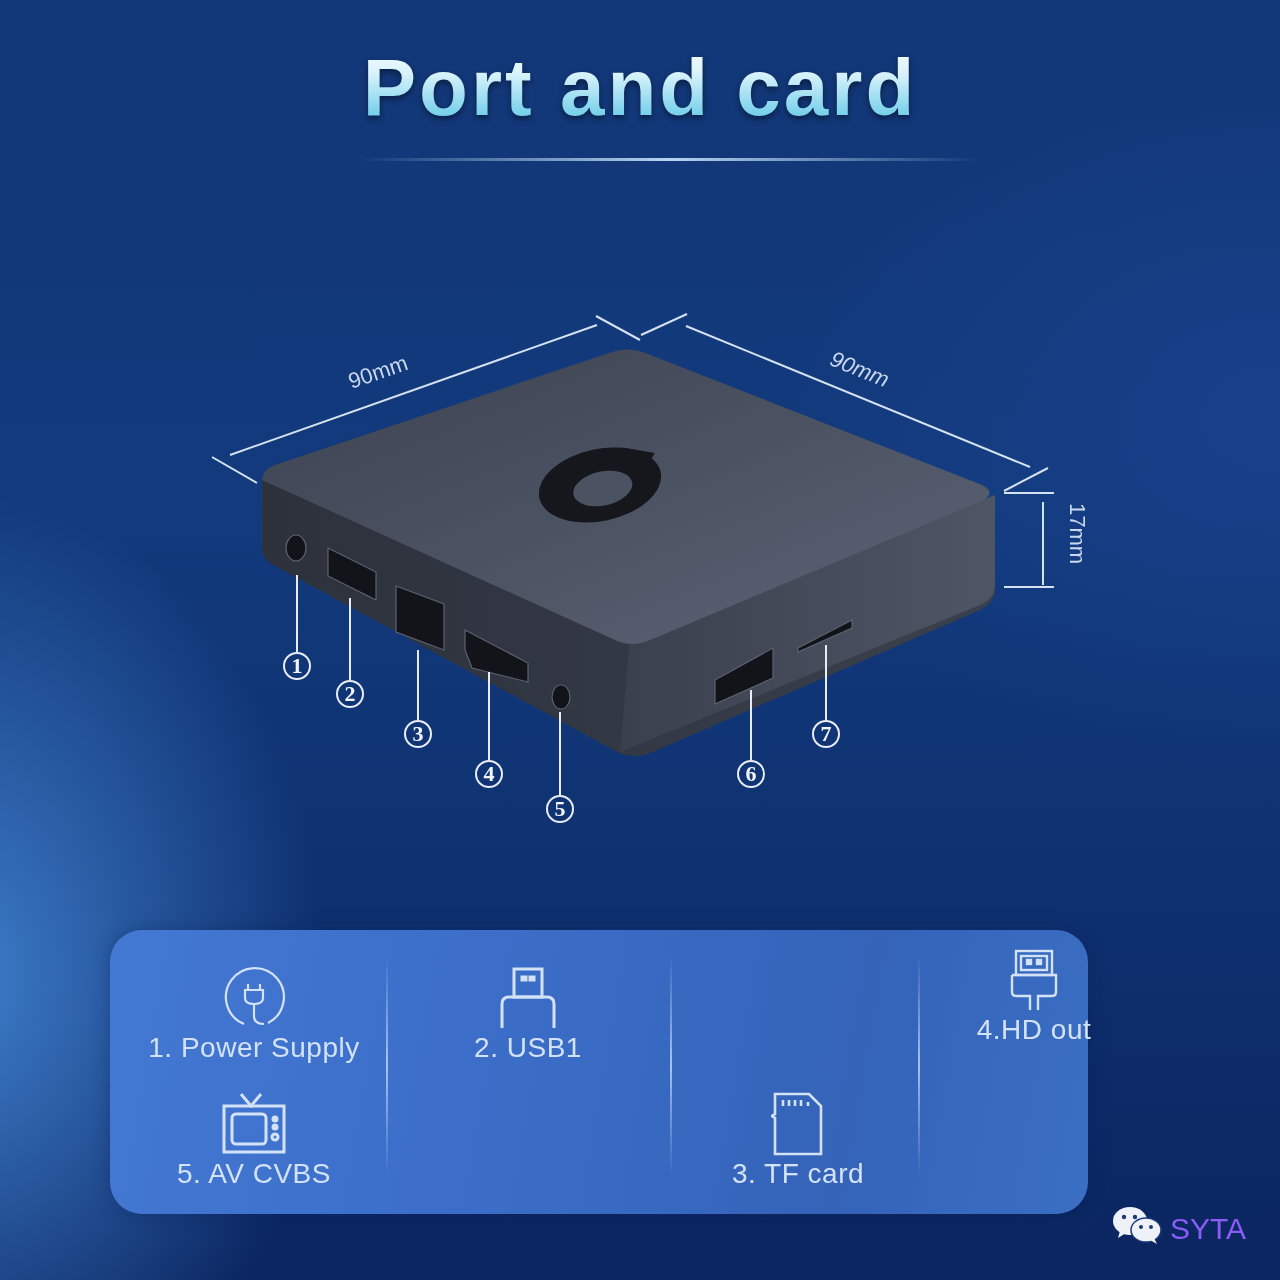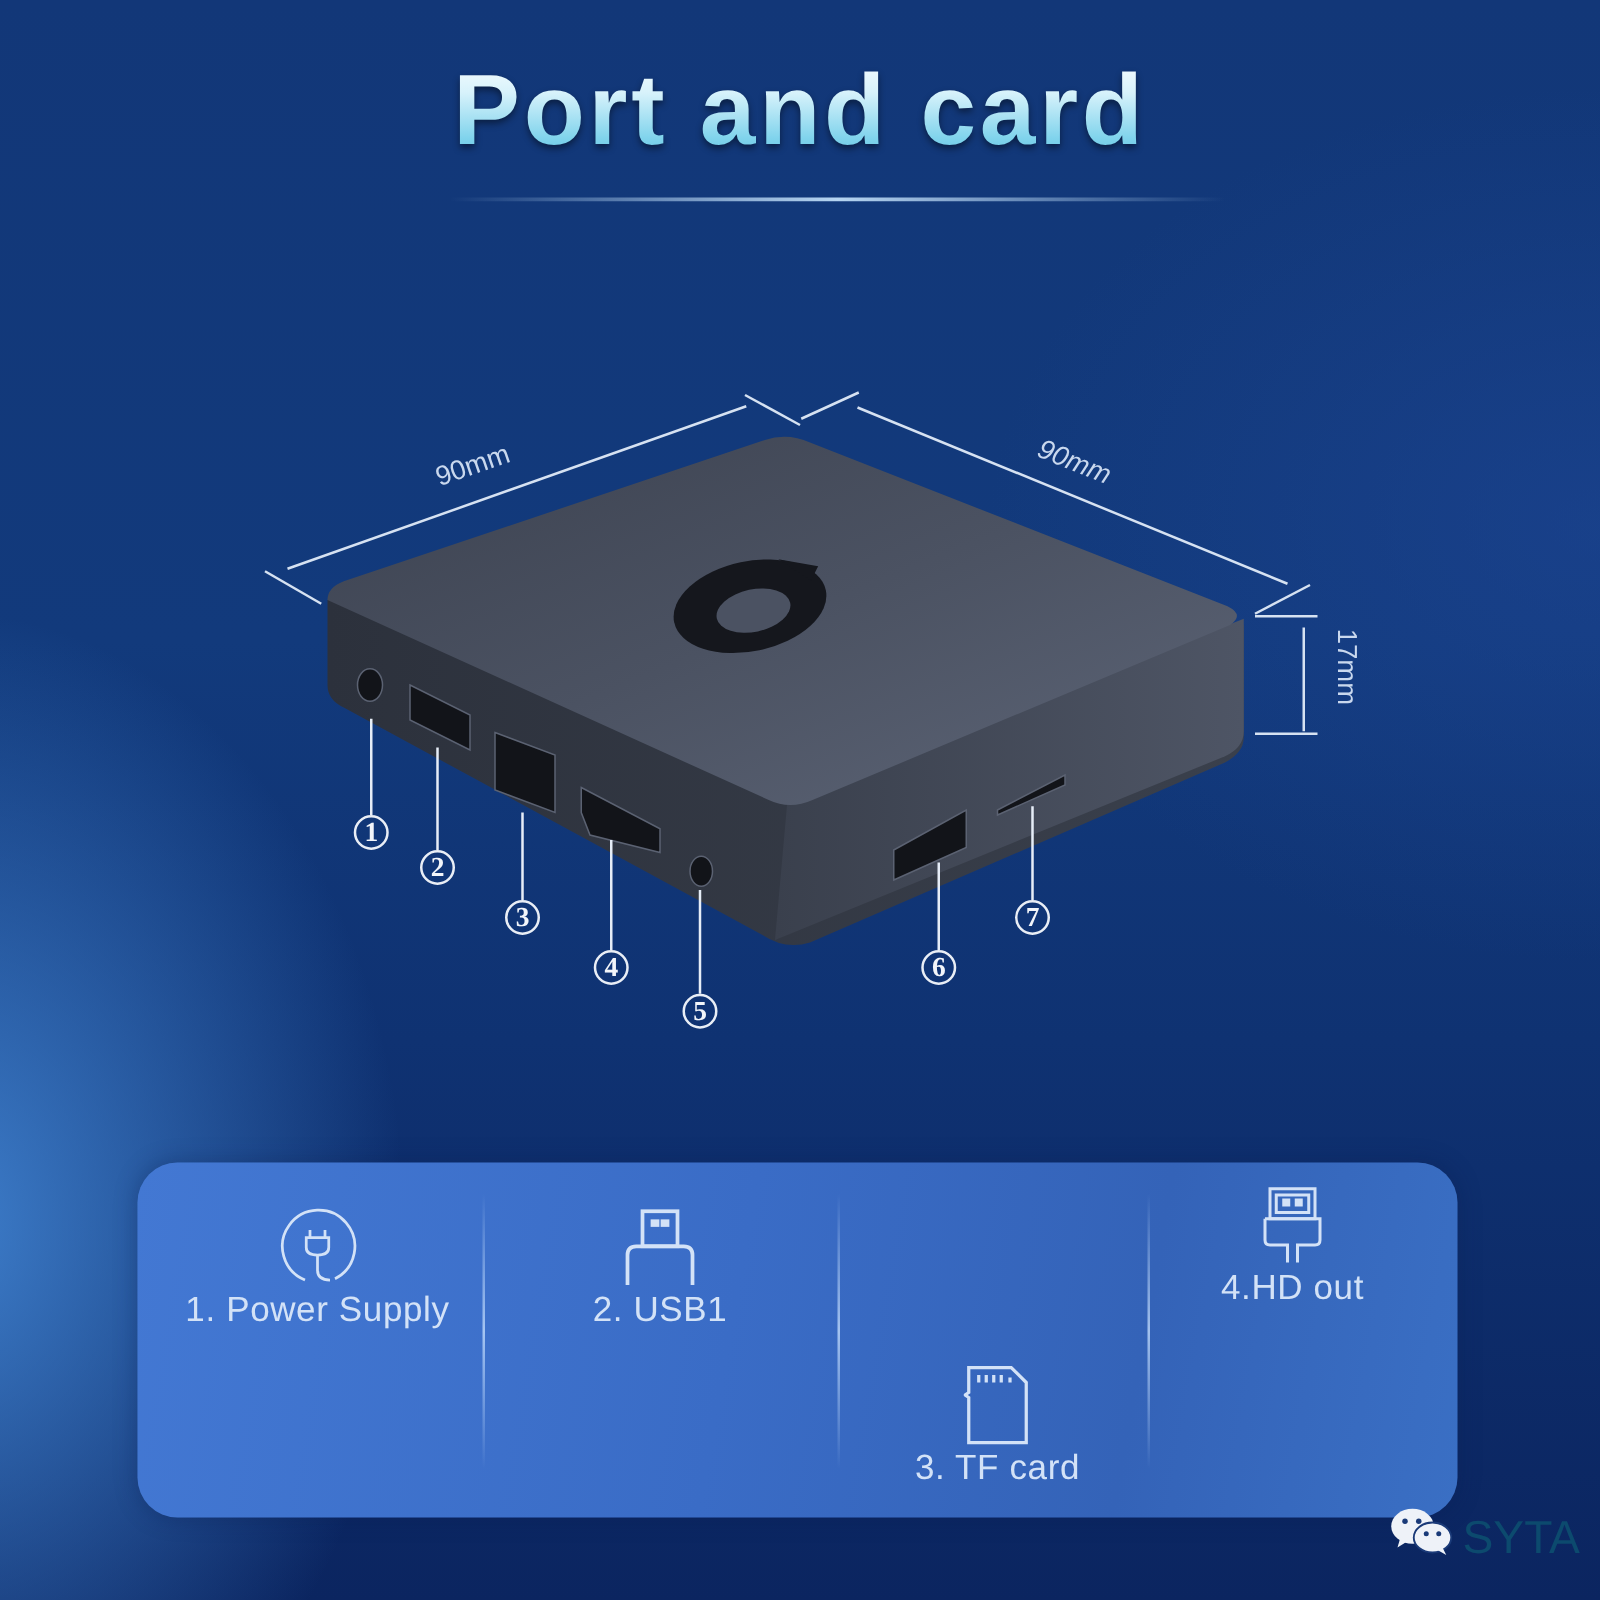--- a/index.html
+++ b/index.html
@@ -26,37 +26,37 @@
   .dim-label {
     position:absolute; color:#c9d8ee; font-size:22px; white-space:nowrap;
     transform-origin: left top;
   }
   .callout {
     position:absolute; width:28px; height:28px; border:2px solid #e9eef6; border-radius:50%;
     color:#f2f5fa; font-family:"Liberation Serif", serif; font-weight:bold; font-size:22px;
     display:flex; align-items:center; justify-content:center; box-sizing:border-box;
   }
   .panel {
-    position:absolute; left:110px; top:930px; width:1056px; height:284px;
+    position:absolute; left:110px; top:930px; width:978px; height:284px;
     border-radius:32px;
     background: linear-gradient(100deg, #4378d3 0%, #3a6cc6 45%, #3463b8 75%, #3a6fc4 100%);
     box-shadow: 0 0 18px rgba(10,30,80,0.35);
   }
   .divider {
     position:absolute; top:25px; width:2px; height:220px;
     background: linear-gradient(180deg, rgba(200,225,255,0) 0%, rgba(200,225,255,0.75) 50%, rgba(200,225,255,0) 100%);
   }
   .port {
     position:absolute; width:240px; text-align:center; color:#d3e2f7;
   }
   .port .icon { height:68px; display:flex; justify-content:center; align-items:flex-end; }
   .port .label { font-size:28px; margin-top:2px; white-space:nowrap; letter-spacing:0.5px; }
   .brand {
     position:absolute; left:1110px; top:1205px; display:flex; align-items:center; gap:6px;
-    color:#0c4a6e; font-size:37px;
+    color:#8b5cf6; font-size:30px;
   }
 </style>
 </head>
 <body>
 
 <div class="title">Port and card</div>
 <div class="title-line"></div>
 
 <svg class="device" width="1280" height="900" viewBox="0 0 1280 900">
   <defs>
@@ -166,20 +166,33 @@
         <rect x="8" y="3" width="36" height="24"></rect>
         <rect x="13" y="8" width="26" height="14"></rect>
         <rect x="19" y="12" width="4" height="4" fill="#d3e2f7"></rect>
         <rect x="29" y="12" width="4" height="4" fill="#d3e2f7"></rect>
         <path d="M4 27 L48 27 L48 44 Q48 48 44 48 L30 48 L30 62 M4 27 L4 44 Q4 48 8 48 L22 48 L22 62"></path>
       </svg>
     </div>
     <div class="label">4.HD  out</div>
   </div>
 
+  <div class="port" style="left:24px;top:158px;">
+    <div class="icon">
+      <svg width="66" height="64" viewBox="0 0 66 64" fill="none" stroke="#d3e2f7" stroke-width="3">
+        <path d="M20 2 L30 14 L40 2"></path>
+        <rect x="3" y="14" width="60" height="46"></rect>
+        <rect x="11" y="22" width="34" height="30" rx="4"></rect>
+        <circle cx="54" cy="27" r="2" fill="#d3e2f7"></circle>
+        <circle cx="54" cy="35" r="2" fill="#d3e2f7"></circle>
+        <circle cx="54" cy="45" r="3"></circle>
+      </svg>
+    </div>
+    <div class="label">5. AV  CVBS</div>
+  </div>
 
 
   <div class="port" style="left:568px;top:158px;">
     <div class="icon">
       <svg width="54" height="64" viewBox="0 0 54 64" fill="none" stroke="#d3e2f7" stroke-width="2.6">
         <path d="M4 2 L38 2 L50 14 L50 62 L4 62 L4 26 L1 24 L4 22 Z"></path>
         <path d="M12 8 L12 14 M18 8 L18 14 M24 8 L24 14 M30 8 L30 14 M37 10 L37 14"></path>
       </svg>
     </div>
     <div class="label">3. TF  card</div>

